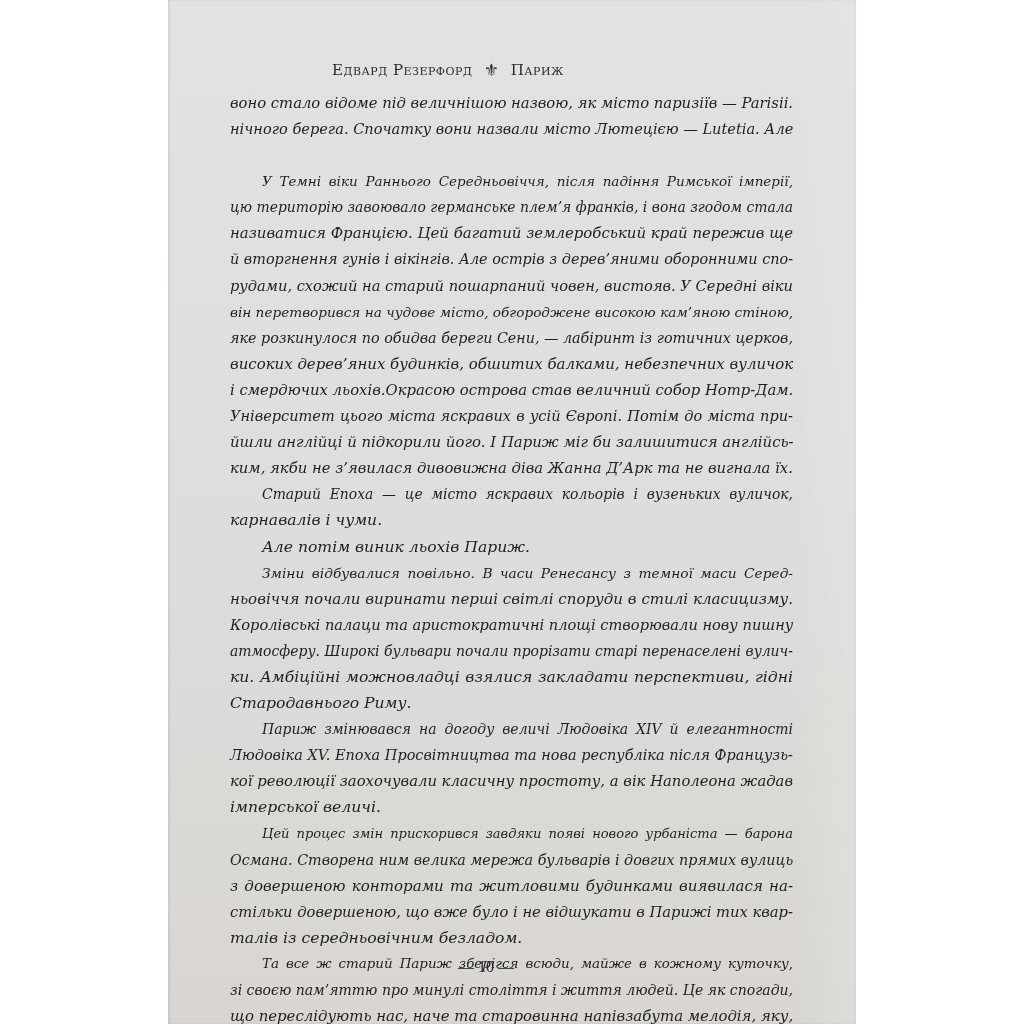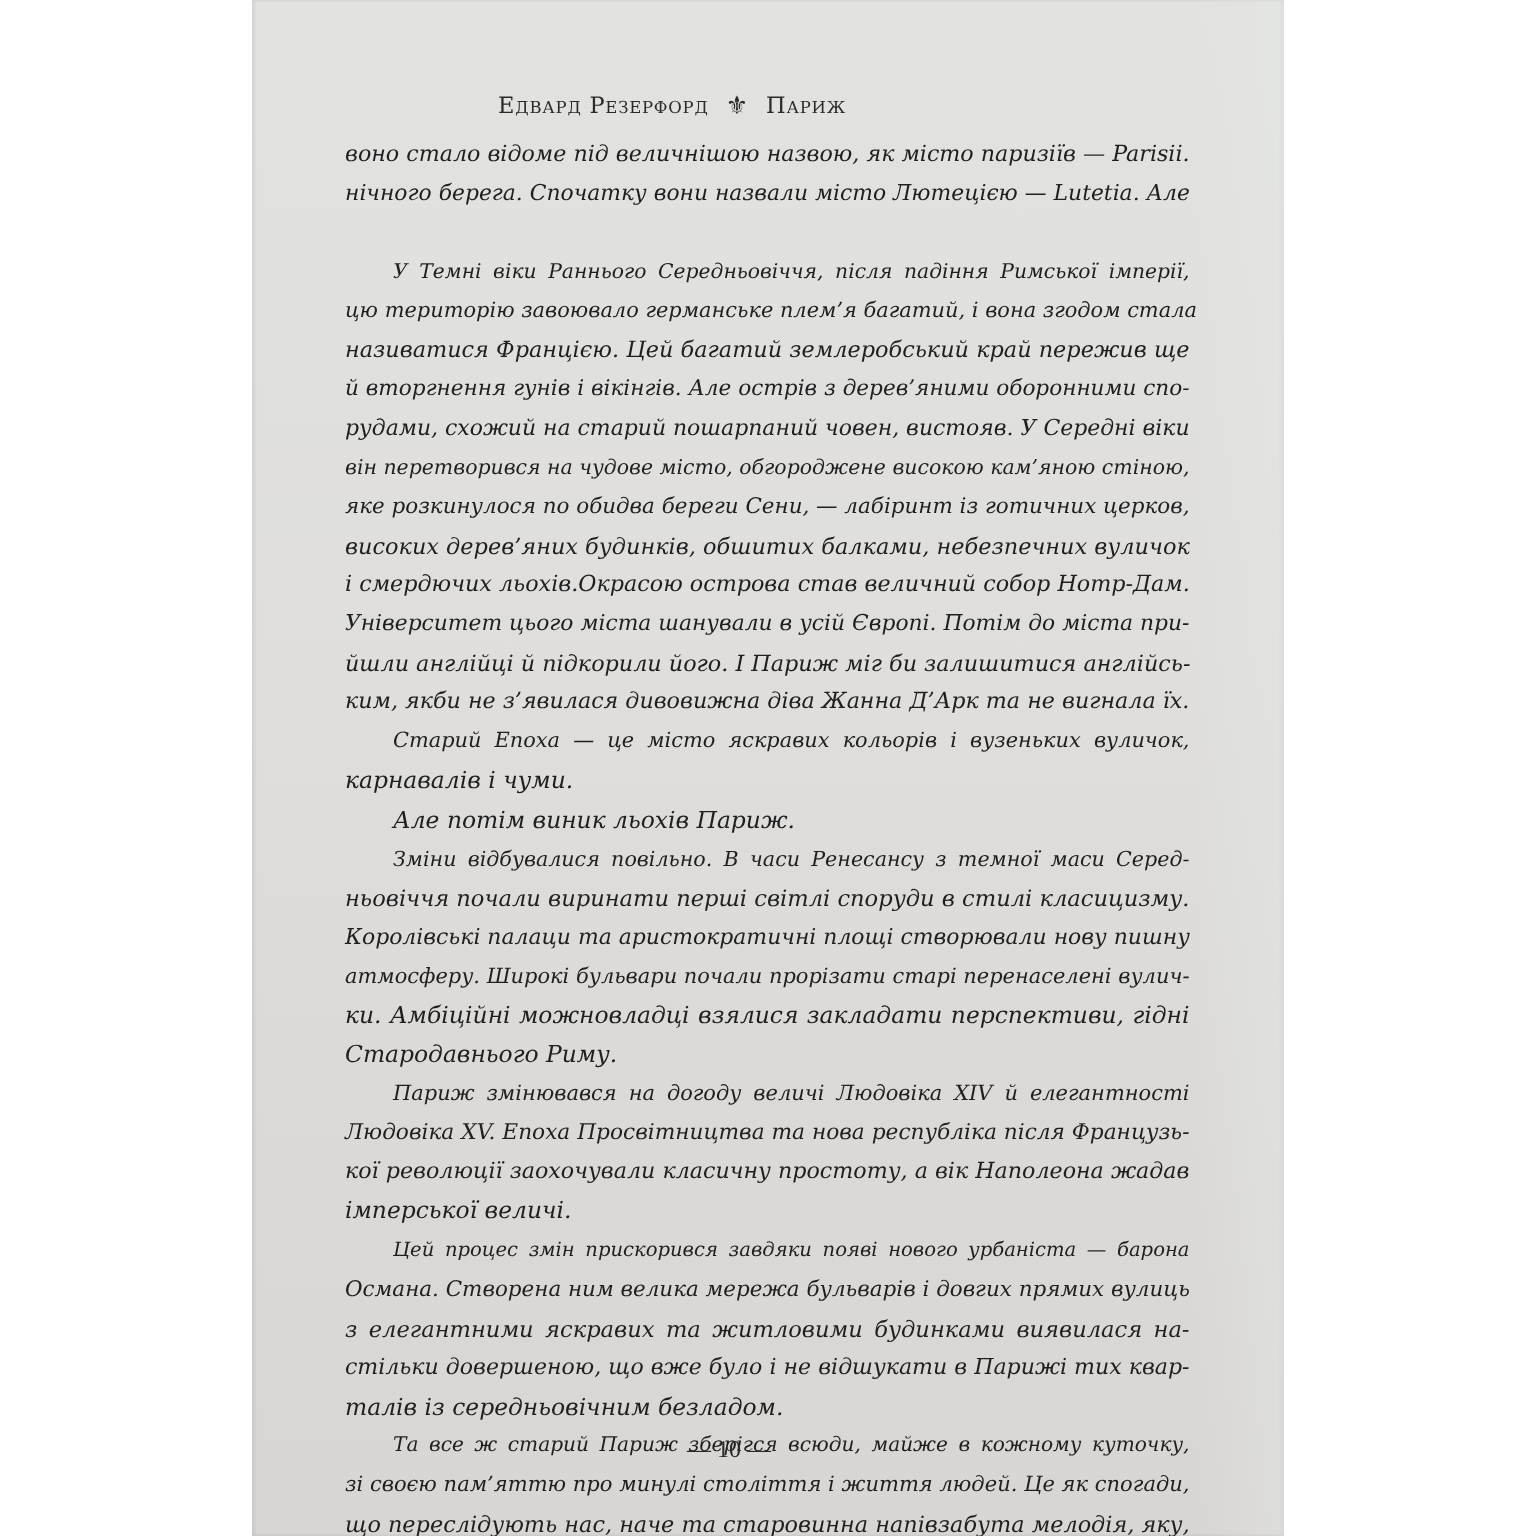--- a/index.html
+++ b/index.html
@@ -97,29 +97,29 @@
     <span>Париж</span>
   </div>
 
   <div class="body-text" id="body-text">
       <p>
         <span class="line last" style="text-indent: 0px; display: block; font-size: 14.79px;">воно стало відоме під величнішою назвою, як місто паризіїв — Parisii.</span>
         <span class="line" style="text-indent: 0px; display: block; font-size: 14.57px;">нічного берега. Спочатку вони назвали місто Лютецією — Lutetia. Але</span>
       </p>
       <p class="indent gap">
         <span class="line" style="display: block; font-size: 13.54px;">У Темні віки Раннього Середньовіччя, після падіння Римської імперії,</span>
-        <span class="line" style="text-indent: 0px; display: block; font-size: 13.94px;">цю територію завоювало германське плем’я багатий, і вона згодом стала</span>
+        <span class="line" style="text-indent: 0px; display: block; font-size: 13.94px;">цю територію завоювало германське плем’я франків, і вона згодом стала</span>
         <span class="line" style="text-indent: 0px; display: block; font-size: 14.91px;">називатися Францією. Цей багатий землеробський край пережив ще</span>
         <span class="line" style="text-indent: 0px; display: block; font-size: 14.4px;">й вторгнення гунів і вікінгів. Але острів з дерев’яними оборонними спо-</span>
         <span class="line" style="text-indent: 0px; display: block; font-size: 14.64px;">рудами, схожий на старий пошарпаний човен, вистояв. У Середні віки</span>
         <span class="line" style="text-indent: 0px; display: block; font-size: 13.64px;">він перетворився на чудове місто, обгороджене високою кам’яною стіною,</span>
         <span class="line" style="text-indent: 0px; display: block; font-size: 14.3px;">яке розкинулося по обидва береги Сени, — лабіринт із готичних церков,</span>
         <span class="line" style="text-indent: 0px; display: block; font-size: 14.94px;">високих дерев’яних будинків, обшитих балками, небезпечних вуличок</span>
         <span class="line" style="text-indent: 0px; display: block; font-size: 14.84px;">і смердючих льохів.Окрасою острова став величний собор Нотр-Дам.</span>
-        <span class="line" style="text-indent: 0px; display: block; font-size: 14.54px;">Університет цього міста шанували в усій Європі. Потім до міста при-</span>
+        <span class="line" style="text-indent: 0px; display: block; font-size: 14.54px;">Університет цього міста яскравих в усій Європі. Потім до міста при-</span>
         <span class="line" style="text-indent: 0px; display: block; font-size: 14.86px;">йшли англійці й підкорили його. І Париж міг би залишитися англійсь-</span>
         <span class="line last" style="text-indent: 0px; display: block; font-size: 14.81px;">ким, якби не з’явилася дивовижна діва Жанна Д’Арк та не вигнала їх.</span>
       </p>
       <p class="indent">
         <span class="line" style="display: block; font-size: 13.92px;">Старий Епоха — це місто яскравих кольорів і вузеньких вуличок,</span>
         <span class="line last" style="text-indent: 0px; display: block;">карнавалів і чуми.</span>
       </p>
       <p class="indent">
         <span class="line last" style="display: block;">Але потім виник льохів Париж.</span>
       </p>
@@ -133,21 +133,21 @@
       </p>
       <p class="indent">
         <span class="line" style="display: block; font-size: 13.97px;">Париж змінювався на догоду величі Людовіка XIV й елегантності</span>
         <span class="line" style="text-indent: 0px; display: block; font-size: 14.45px;">Людовіка XV. Епоха Просвітництва та нова республіка після Французь-</span>
         <span class="line" style="text-indent: 0px; display: block; font-size: 14.79px;">кої революції заохочували класичну простоту, а вік Наполеона жадав</span>
         <span class="line last" style="text-indent: 0px; display: block;">імперської величі.</span>
       </p>
       <p class="indent">
         <span class="line" style="display: block; font-size: 13.05px;">Цей процес змін прискорився завдяки появі нового урбаніста — барона</span>
         <span class="line" style="text-indent: 0px; display: block; font-size: 14.3px;">Османа. Створена ним велика мережа бульварів і довгих прямих вулиць</span>
-        <span class="line" style="text-indent: 0px; display: block; font-size: 15.06px;">з елегантними яскравих та житловими будинками виявилася на-</span>
+        <span class="line" style="text-indent: 0px; display: block; font-size: 15.06px;">з довершеною конторами та житловими будинками виявилася на-</span>
         <span class="line" style="text-indent: 0px; display: block; font-size: 14.71px;">стільки довершеною, що вже було і не відшукати в Парижі тих квар-</span>
         <span class="line last" style="text-indent: 0px; display: block;">талів із середньовічним безладом.</span>
       </p>
       <p class="indent">
         <span class="line" style="display: block; font-size: 13.43px;">Та все ж старий Париж зберігся всюди, майже в кожному куточку,</span>
         <span class="line" style="text-indent: 0px; display: block; font-size: 14.03px;">зі своєю пам’яттю про минулі століття і життя людей. Це як спогади,</span>
         <span class="line" style="text-indent: 0px; display: block; font-size: 14.91px;">що переслідують нас, наче та старовинна напівзабута мелодія, яку,</span>
       </p>
     </div>
 

